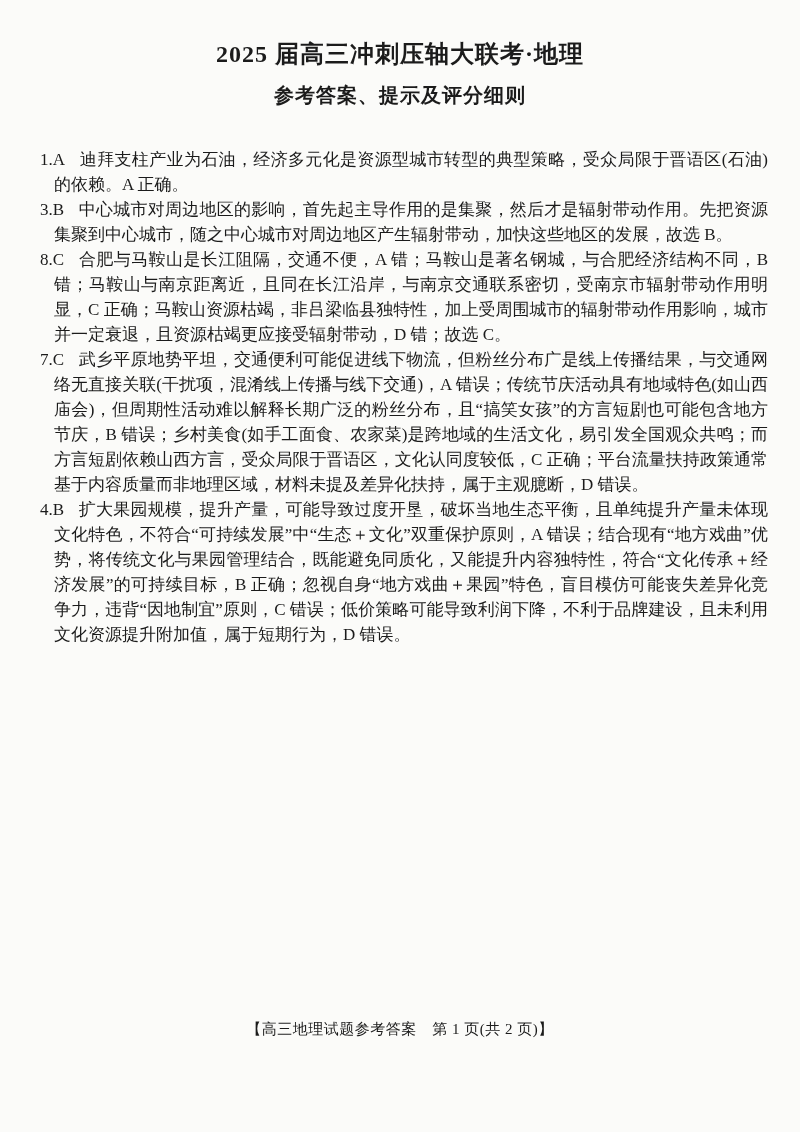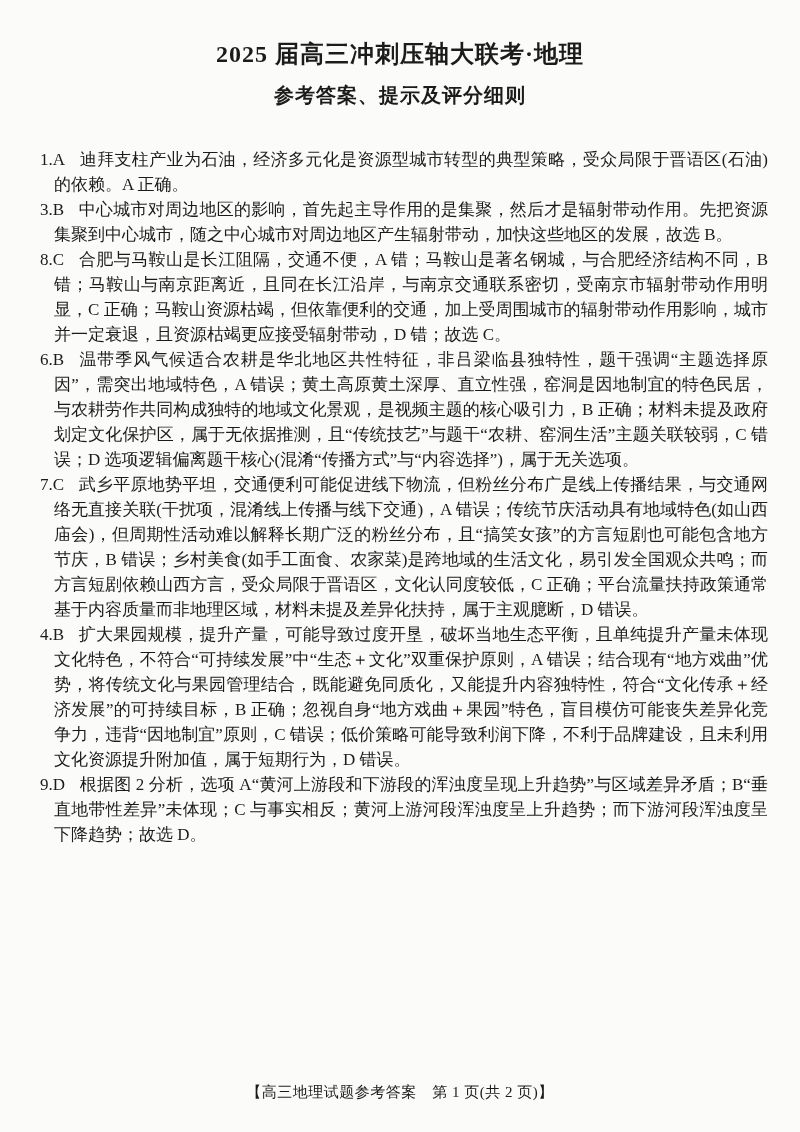--- a/index.html
+++ b/index.html
@@ -41,37 +41,35 @@
     margin: 0;
     padding-left: 14px;
     text-indent: -14px;
   }
   .answer-label {
     padding-right: 0.85em;
     white-space: nowrap;
   }
   .page-footer {
     position: absolute;
-    top: 1083px;
+    top: 1020px;
     left: 0;
     width: 100%;
     text-align: center;
     font-size: 15px;
     letter-spacing: 0.5px;
   }
 </style>
 </head>
 <body>
 
 <div class="page-title">2025 届高三冲刺压轴大联考·地理</div>
 <div class="page-subtitle">参考答案、提示及评分细则</div>
 
 <div class="content">
   <p><span class="answer-label">1.A</span><span>迪拜支柱产业为石油，经济多元化是资源型城市转型的典型策略，受众局限于晋语区(石油)的依赖。A 正确。</span></p>
   <p><span class="answer-label">3.B</span><span>中心城市对周边地区的影响，首先起主导作用的是集聚，然后才是辐射带动作用。先把资源集聚到中心城市，随之中心城市对周边地区产生辐射带动，加快这些地区的发展，故选 B。</span></p>
-  <p><span class="answer-label">8.C</span><span>合肥与马鞍山是长江阻隔，交通不便，A 错；马鞍山是著名钢城，与合肥经济结构不同，B 错；马鞍山与南京距离近，且同在长江沿岸，与南京交通联系密切，受南京市辐射带动作用明显，C 正确；马鞍山资源枯竭，但依靠便利的交通，加上受周围城市的辐射带动作用影响，城市并一定衰退，且资源枯竭更应接受辐射带动，D 错；故选 C。</span></p>
-  <p><span class="answer-label">6.B</span><span>温带季风气候适合农耕是华北地区共性特征，非吕梁临县独特性，题干强调“主题选择原因”，需突出地域特色，A 错误；黄土高原黄土深厚、直立性强，窑洞是因地制宜的特色民居，与农耕劳作共同构成独特的地域文化景观，是视频主题的核心吸引力，B 正确；材料未提及政府划定文化保护区，属于无依据推测，且“传统技艺”与题干“农耕、窑洞生活”主题关联较弱，C 错误；D 选项逻辑偏离题干核心(混淆“传播方式”与“内容选择”)，属于无关选项。</span></p>
+  <p><span class="answer-label">8.C</span><span>合肥与马鞍山是长江阻隔，交通不便，A 错；马鞍山是著名钢城，与合肥经济结构不同，B 错；马鞍山与南京距离近，且同在长江沿岸，与南京交通联系密切，受南京市辐射带动作用明显，C 正确；马鞍山资源枯竭，非吕梁临县独特性，加上受周围城市的辐射带动作用影响，城市并一定衰退，且资源枯竭更应接受辐射带动，D 错；故选 C。</span></p>
   <p><span class="answer-label">7.C</span><span>武乡平原地势平坦，交通便利可能促进线下物流，但粉丝分布广是线上传播结果，与交通网络无直接关联(干扰项，混淆线上传播与线下交通)，A 错误；传统节庆活动具有地域特色(如山西庙会)，但周期性活动难以解释长期广泛的粉丝分布，且“搞笑女孩”的方言短剧也可能包含地方节庆，B 错误；乡村美食(如手工面食、农家菜)是跨地域的生活文化，易引发全国观众共鸣；而方言短剧依赖山西方言，受众局限于晋语区，文化认同度较低，C 正确；平台流量扶持政策通常基于内容质量而非地理区域，材料未提及差异化扶持，属于主观臆断，D 错误。</span></p>
   <p><span class="answer-label">4.B</span><span>扩大果园规模，提升产量，可能导致过度开垦，破坏当地生态平衡，且单纯提升产量未体现文化特色，不符合“可持续发展”中“生态＋文化”双重保护原则，A 错误；结合现有“地方戏曲”优势，将传统文化与果园管理结合，既能避免同质化，又能提升内容独特性，符合“文化传承＋经济发展”的可持续目标，B 正确；忽视自身“地方戏曲＋果园”特色，盲目模仿可能丧失差异化竞争力，违背“因地制宜”原则，C 错误；低价策略可能导致利润下降，不利于品牌建设，且未利用文化资源提升附加值，属于短期行为，D 错误。</span></p>
-  <p><span class="answer-label">9.D</span><span>根据图 2 分析，选项 A“黄河上游段和下游段的浑浊度呈现上升趋势”与区域差异矛盾；B“垂直地带性差异”未体现；C 与事实相反；黄河上游河段浑浊度呈上升趋势；而下游河段浑浊度呈下降趋势；故选 D。</span></p>
 </div>
 
 <div class="page-footer">【高三地理试题参考答案　第 1 页(共 2 页)】</div>
 
 </body></html>

